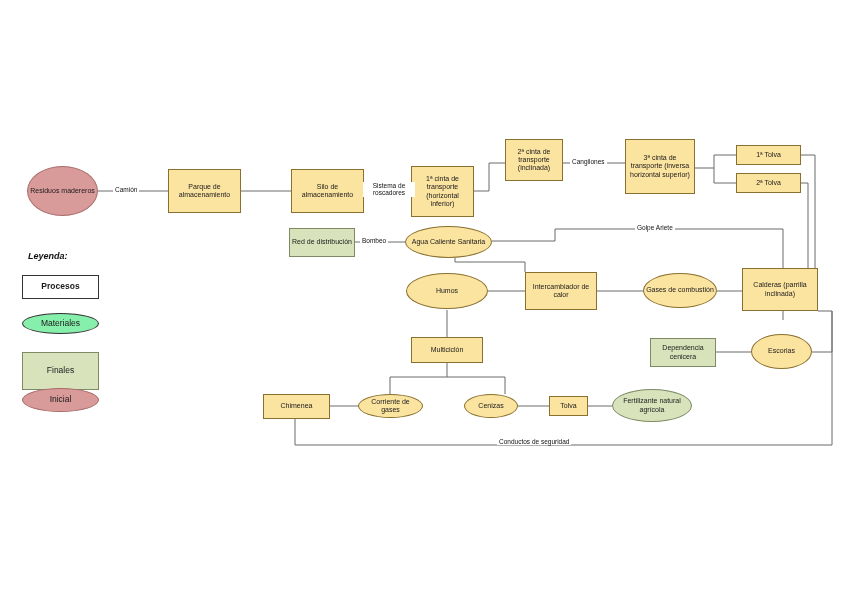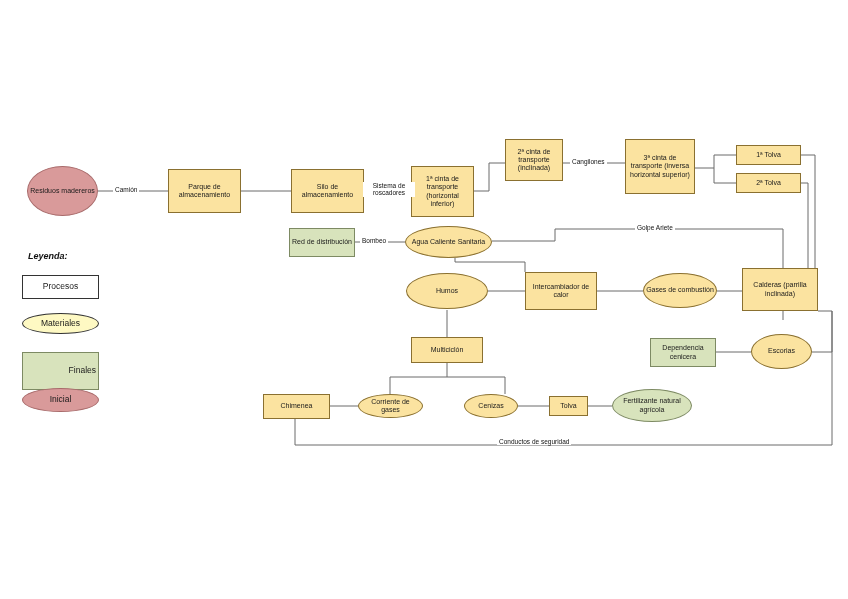--- a/index.html
+++ b/index.html
@@ -17,21 +17,21 @@
   }
   .proc{background:#fbe3a0;border:1.1px solid #8a7030;}
   .mat{background:#fbe3a0;border:1.1px solid #8a7030;border-radius:50%;}
   .fin{background:#d8e3bc;border:1.1px solid #7d8a63;}
   .ini{background:#d99a9a;border:1.1px solid #a86b6b;border-radius:50%;}
   .legend-title{
     position:absolute;font-size:9px;font-weight:bold;font-style:italic;
     color:#111;z-index:3;
   }
   .lg-box{background:#ffffff;border:1.1px solid #333;}
-  .lg-ell{background:#fef9c3;border:1.1px solid #333;border-radius:50%;}
+  .lg-ell{background:#86efac;border:1.1px solid #333;border-radius:50%;}
   .edge-label{
     position:absolute;font-size:6.5px;color:#111;background:#ffffff;
     padding:0 2px;z-index:4;text-align:center;white-space:nowrap;
   }
   .edge-label.two{white-space:normal;line-height:1.15;}
 </style>
 </head>
 <body>
 
 <svg id="canvas" viewBox="0 0 848 599" xmlns="http://www.w3.org/2000/svg">
@@ -89,29 +89,29 @@
     <path d="M518,406 L549,406"></path>
 
     <path d="M588,406 L612,406"></path>
 
     <path d="M295,419 L295,445 L832,445 L832,311"></path>
   </g>
 </svg>
 
 <div class="legend-title" style="left:28px;top:251px;">Leyenda:</div>
 
-<div class="node lg-box" style="left:22px;top:275px;width:77px;height:24px;font-size:8.5px;">
+<div class="node lg-box" style="left:22px;top:275px;width:77px;height:24px;font-size:8.5px;font-weight:bold;">
   <span>Procesos</span>
 </div>
 
 <div class="node lg-ell" style="left:22px;top:313px;width:77px;height:21px;font-size:8.5px;">
   <span>Materiales</span>
 </div>
 
-<div class="node fin" style="left:22px;top:352px;width:77px;height:38px;font-size:8.5px;justify-content:flex-end;">
+<div class="node fin" style="left:22px;top:352px;width:77px;height:38px;font-size:8.5px;">
   <span>Finales</span>
 </div>
 
 <div class="node ini" style="left:22px;top:388px;width:77px;height:24px;font-size:8.5px;">
   <span>Inicial</span>
 </div>
 
 <div class="node ini" style="left:27px;top:166px;width:71px;height:50px;">
   <span>Residuos madereros</span>
 </div>

